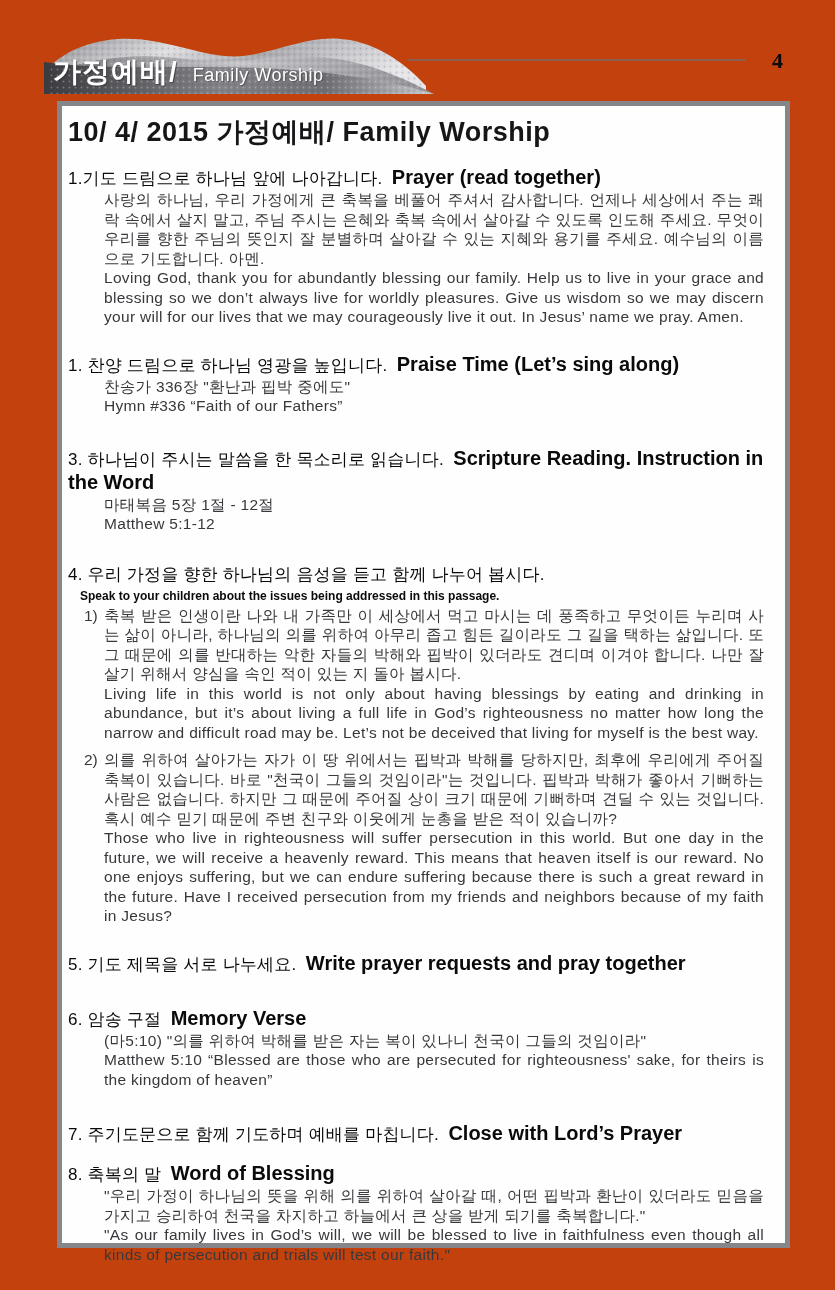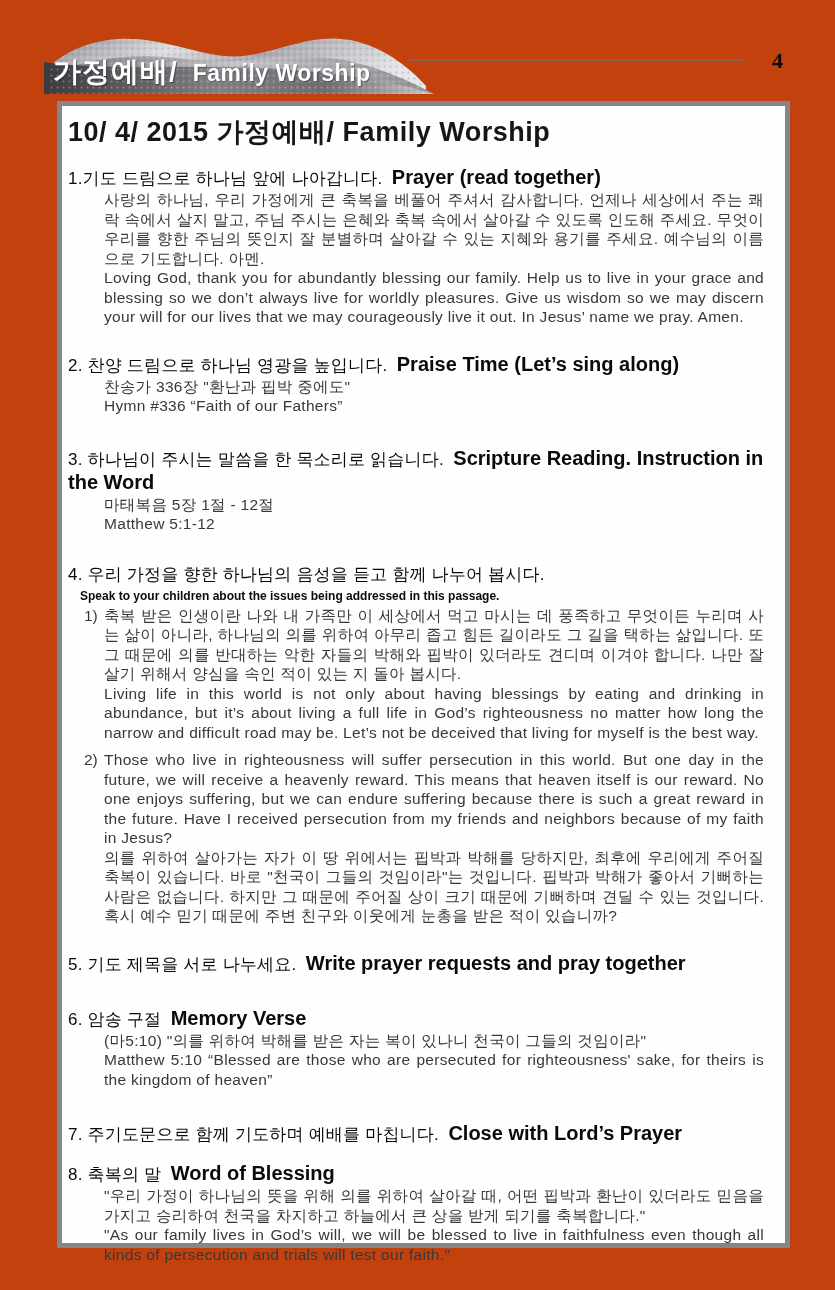--- a/index.html
+++ b/index.html
@@ -16,21 +16,21 @@
   .banner svg{position:absolute;left:0;top:0;}
   .banner-text{
     position:absolute;left:9px;bottom:3px;
     display:flex;align-items:baseline;gap:15px;white-space:nowrap;
   }
   .banner-ko{
     font-size:28px;font-weight:800;color:#ffffff;letter-spacing:1px;
     text-shadow:1px 1px 1px rgba(40,40,45,.65);
   }
   .banner-en{
-    font-size:23px;font-weight:700;color:#ffffff;letter-spacing:.5px;
+    font-size:18px;font-weight:400;color:#ffffff;letter-spacing:.5px;
     text-shadow:1px 1px 1px rgba(40,40,45,.5);
   }
   .page-num{
     position:absolute;top:48px;right:52px;
     font-size:22px;font-weight:700;color:#0a0a0c;
     font-family:"Liberation Serif","DejaVu Serif",serif;
   }
   .header-rule{
     position:absolute;left:408px;top:59px;width:338px;height:2px;
     background:#6f6f73;opacity:.65;
@@ -131,21 +131,21 @@
       <div class="h">
         <span class="hk">1.기도 드림으로 하나님 앞에 나아갑니다.</span>
         <span class="he">Prayer (read together)</span>
       </div>
       <p class="para ko">사랑의 하나님, 우리 가정에게 큰 축복을 베풀어 주셔서 감사합니다.  언제나 세상에서 주는 쾌락 속에서 살지 말고, 주님 주시는 은혜와 축복 속에서 살아갈 수 있도록 인도해 주세요.  무엇이 우리를 향한 주님의 뜻인지 잘 분별하며 살아갈 수 있는 지혜와 용기를 주세요.  예수님의 이름으로 기도합니다. 아멘.</p>
       <p class="para">Loving God, thank you for abundantly blessing our family.  Help us to live in your grace and blessing so we don’t  always live for worldly pleasures. Give us wisdom so we may discern your will for our lives that we may courageously live it out. In Jesus’ name we pray. Amen.</p>
     </section>
 
     <section class="sec" style="margin-top:26px">
       <div class="h">
-        <span class="hk">2. 찬양 드림으로 하나님 영광을 높입니다.</span>
+        <span class="hk">1. 찬양 드림으로 하나님 영광을 높입니다.</span>
         <span class="he">Praise Time (Let’s sing along)</span>
       </div>
       <div class="line">찬송가 336장 "환난과 핍박 중에도"</div>
       <div class="line">Hymn #336 “Faith of our Fathers”</div>
     </section>
 
     <section class="sec" style="margin-top:31px">
       <div class="h">
         <span class="hk">3. 하나님이 주시는 말씀을 한 목소리로 읽습니다.</span>
         <span class="he">Scripture Reading. Instruction in the Word</span>
@@ -159,22 +159,22 @@
         <span class="hk">4. 우리 가정을 향한 하나님의 음성을 듣고 함께 나누어 봅시다.</span>
       </div>
       <div class="sub">Speak to your children about the issues being addressed in this passage.</div>
       <div class="li">
         <span class="mk">1)</span>
         <p class="para ko">축복 받은 인생이란 나와 내 가족만 이 세상에서 먹고 마시는 데 풍족하고 무엇이든 누리며 사는 삶이 아니라, 하나님의 의를 위하여 아무리 좁고 힘든 길이라도 그 길을 택하는 삶입니다.  또 그 때문에 의를 반대하는 악한 자들의 박해와 핍박이 있더라도 견디며 이겨야 합니다.  나만 잘 살기 위해서 양심을 속인 적이 있는 지 돌아 봅시다.</p>
         <p class="para">Living life in this world is not only about having blessings by eating and drinking in abundance, but it’s about living a full life in God’s righteousness no matter how long the narrow and difficult road may be. Let’s not be deceived that living for myself is the best way.</p>
       </div>
       <div class="li" style="margin-top:8px">
         <span class="mk">2)</span>
+        <p class="para ko">의를 위하여 살아가는 자가 이 땅 위에서는 핍박과 박해를 당하지만, 최후에 우리에게 주어질 축복이 있습니다.  바로 "천국이 그들의 것임이라"는 것입니다.  핍박과 박해가 좋아서 기뻐하는 사람은 없습니다.  하지만 그 때문에 주어질 상이 크기 때문에 기뻐하며 견딜 수 있는 것입니다.  혹시 예수 믿기 때문에 주변 친구와 이웃에게 눈총을 받은 적이 있습니까?</p>
         <p class="para">Those who live in righteousness will suffer persecution in this world. But one day in the future, we will receive a heavenly reward. This means that heaven itself is our reward. No one enjoys suffering, but we can endure suffering because there is such a great reward in the future. Have I received persecution from my friends and neighbors because of my faith in Jesus?</p>
-        <p class="para ko">의를 위하여 살아가는 자가 이 땅 위에서는 핍박과 박해를 당하지만, 최후에 우리에게 주어질 축복이 있습니다.  바로 "천국이 그들의 것임이라"는 것입니다.  핍박과 박해가 좋아서 기뻐하는 사람은 없습니다.  하지만 그 때문에 주어질 상이 크기 때문에 기뻐하며 견딜 수 있는 것입니다.  혹시 예수 믿기 때문에 주변 친구와 이웃에게 눈총을 받은 적이 있습니까?</p>
       </div>
     </section>
 
     <section class="sec" style="margin-top:26px">
       <div class="h">
         <span class="hk">5. 기도 제목을 서로 나누세요.</span>
         <span class="he">Write prayer requests and pray together</span>
       </div>
     </section>
 

